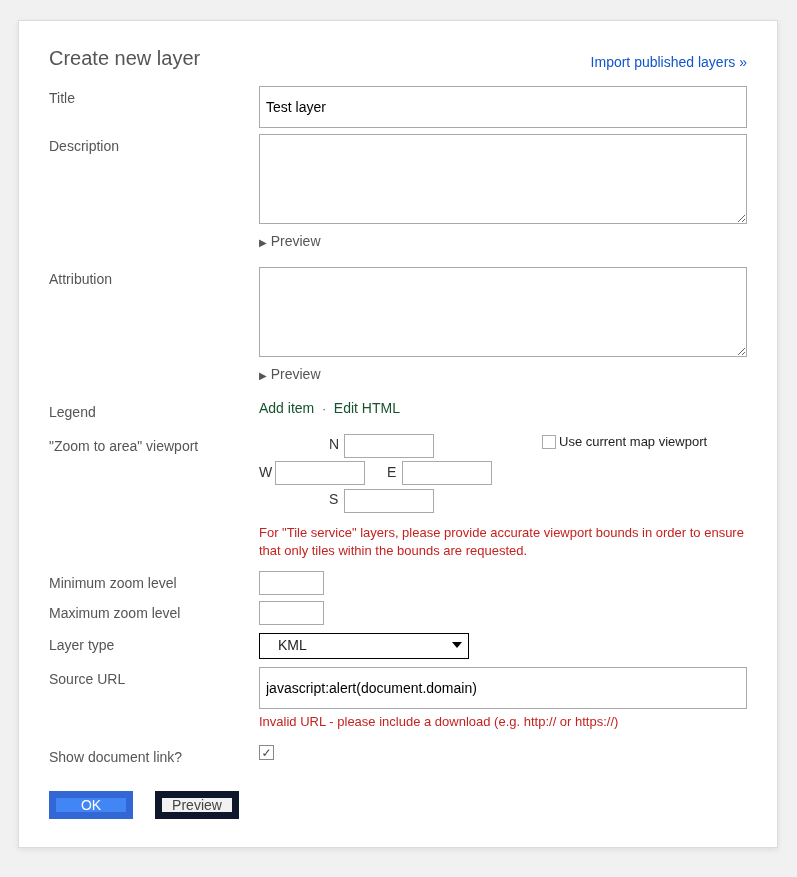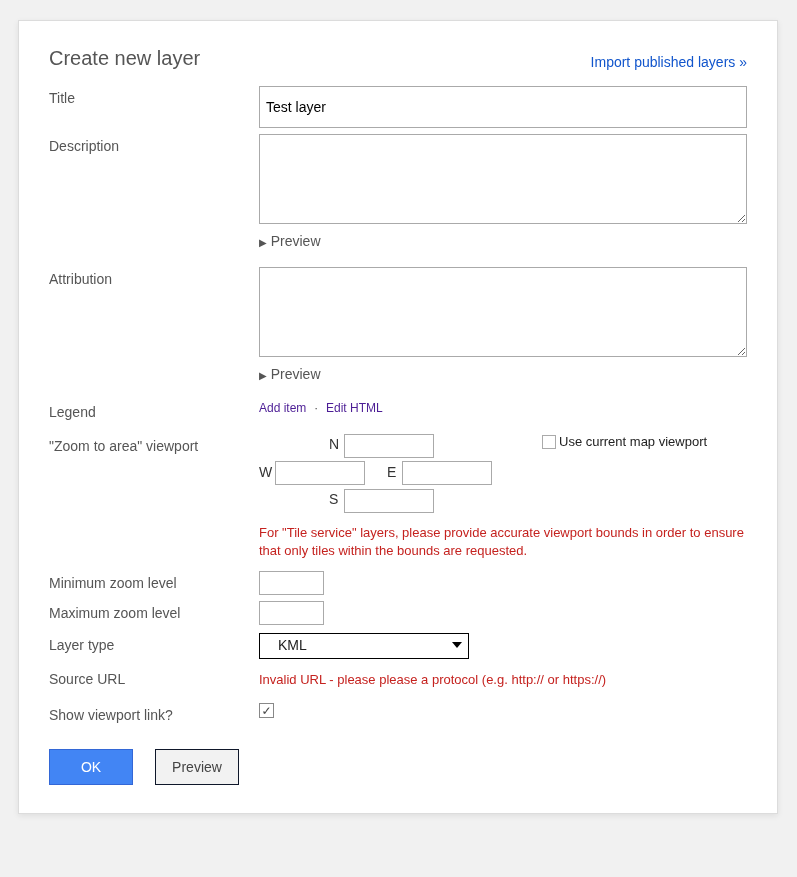--- a/index.html
+++ b/index.html
@@ -48,21 +48,21 @@
     background:#fff;
   }
   textarea.wide { height:90px; resize:both; }
   .preview {
     margin:6px 0 12px 0;
     color:#555;
     cursor:pointer;
     font-size:14px;
   }
   .preview .tri { font-size:10px; color:#555; display:inline-block; margin-right:4px; }
-  .legend-links a { color:#4c1d95; text-decoration:none; cursor:pointer; font-size:12px; }
+  .legend-links a { color:#14532d; text-decoration:none; cursor:pointer; font-size:14px; }
   .legend-links .dot { color:#555; margin:0 4px; }
 
   .viewport-block { display:flex; align-items:flex-start; }
   .viewport-grid { position:relative; width:255px; height:80px; }
   .vp-label { position:absolute; font-size:14px; color:#333; }
   .vp-input {
     position:absolute;
     width:90px;
     height:24px;
     border:1px solid #aaa;
@@ -112,24 +112,24 @@
     display:inline-flex;
     align-items:center;
     justify-content:center;
     font-size:12px;
     color:#444;
     line-height:1;
   }
 
   .button-row { margin-top:26px; display:flex; gap:22px; }
   .btn {
-    min-width:84px; height:36px;
+    min-width:84px; height:28px;
     display:inline-flex; align-items:center; justify-content:center;
     font-size:14px; cursor:pointer;
-    border:1px solid #0f172a; background:#f2f2f2; color:#444;
+    border:7px solid #0f172a; background:#f2f2f2; color:#444;
   }
   .btn.primary { background:#4285f4; border-color:#3367d6; color:#fff; }
 </style>
 </head>
 <body>
 
 <div class="stage">
   <div class="dialog">
 
     <div class="dialog-header">
@@ -216,26 +216,27 @@
         <div class="select">
           <span>KML</span>
           <span class="caret"></span>
         </div>
       </div>
     </div>
 
     <div class="row" style="margin-top:8px;">
       <div class="label-col">Source URL</div>
       <div class="field-col">
-        <div class="hint-red" style="margin-top:4px;">Invalid URL - please please a protocol (e.g. http:// or https://)</div>
+        <input type="text" class="wide" value="javascript:alert(document.domain)" style="">
+        <div class="hint-red" style="margin-top:4px;">Invalid URL - please include a download (e.g. http:// or https://)</div>
       </div>
     </div>
 
     <div class="row" style="margin-top:14px;">
-      <div class="label-col">Show viewport link?</div>
+      <div class="label-col">Show document link?</div>
       <div class="field-col">
         <span class="checked-box">✓</span>
       </div>
     </div>
 
     <div class="button-row">
       <div class="btn primary">OK</div>
       <div class="btn">Preview</div>
     </div>
 

